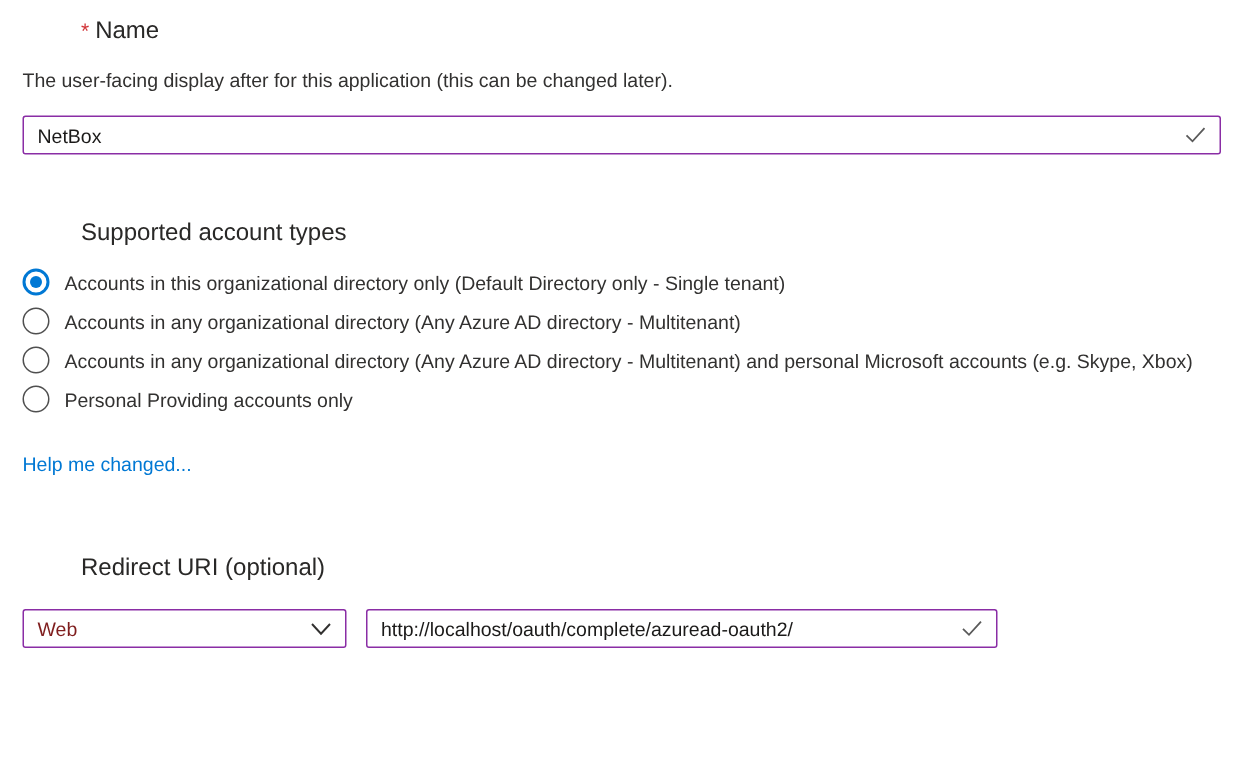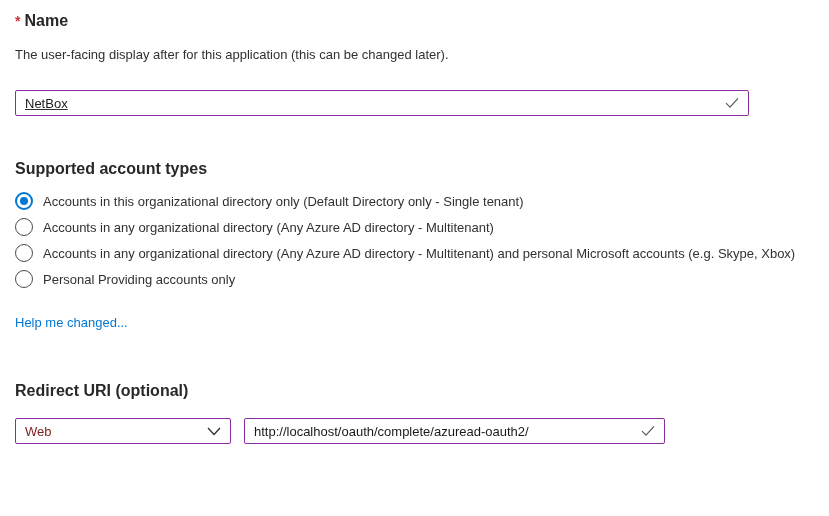--- a/index.html
+++ b/index.html
@@ -7,23 +7,24 @@
   body {
     width: 829px; height: 516px;
     font-family: "Liberation Sans", "DejaVu Sans", sans-serif;
     color: #323130;
     padding: 10px 15px 0 15px;
     overflow: hidden;
   }
 
   .section-title {
     font-size: 16px;
-    font-weight: 700;
+    font-weight: 400;
     color: #292827;
     line-height: 21px;
+    margin-left: 39px;
   }
   .required-marker {
     color: #d13438;
     margin-right: 4px;
     font-size: 14px;
   }
   .desc-text {
     font-size: 13px;
     line-height: 19px;
     color: #323130;
@@ -50,21 +51,21 @@
     padding: 0 8px 0 9px;
     height: 100%;
   }
   .field .trail-icon {
     flex: 0 0 auto;
     margin-right: 9px;
     display: flex;
     align-items: center;
   }
 
-  .name-field { margin-top: 26px; width: 734px; text-decoration: underline; }
+  .name-field { margin-top: 14px; width: 799px; }
 
   .account-section { margin-top: 42px; }
   .question-text { font-size: 13px; line-height: 18px; margin-top: 21px; color: #323130; }
 
   .options { margin-top: 9px; }
   .radio-row {
     display: flex;
     align-items: center;
     height: 26px;
     cursor: pointer;

